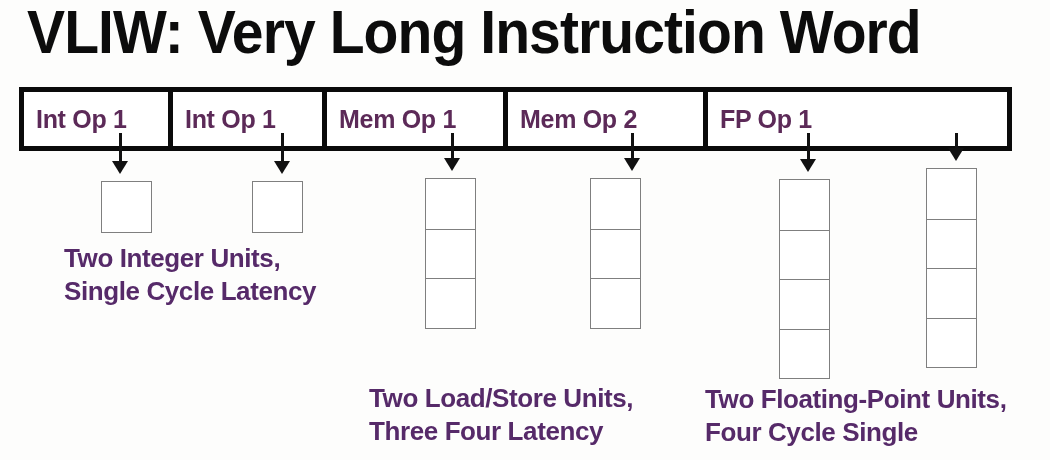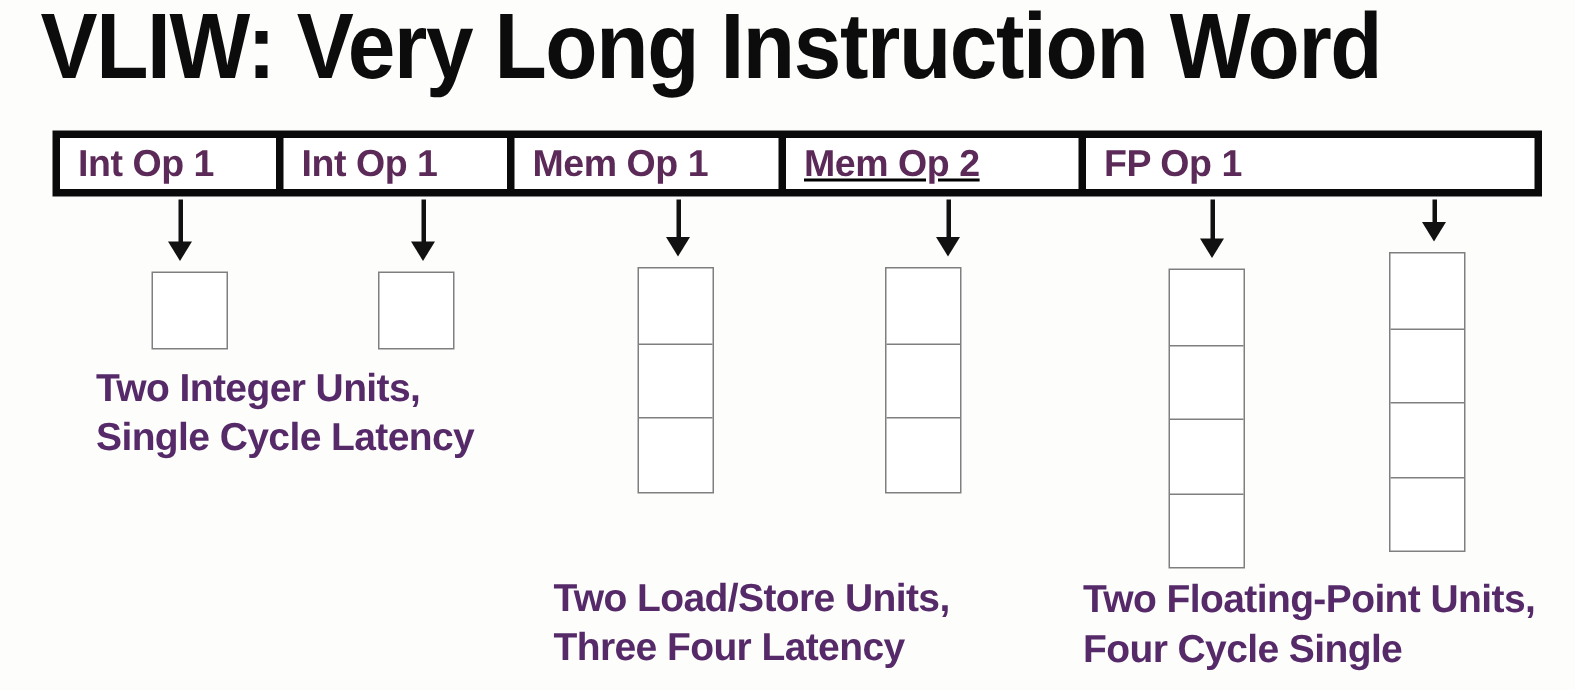--- a/index.html
+++ b/index.html
@@ -78,31 +78,31 @@
     color: var(--caption, #562a69);
     white-space: nowrap;
   }
 </style>
 </head>
 <body>
 
 <div class="stage">
   <h1 class="title">VLIW: Very Long Instruction Word</h1>
 
-  <div class="iw-row" id="iw-row" style="left: 35px; top: 87px; width: 993px; height: 44px; text-align: right;">
+  <div class="iw-row" id="iw-row" style="left: 19px; top: 87px; width: 993px; height: 64px; text-align: right;">
       <div class="iw-cell" style="width: 149px;">
         <span>Int Op 1</span>
       </div>
       <div class="iw-cell" style="width: 154px;">
         <span>Int Op 1</span>
       </div>
       <div class="iw-cell" style="width: 181px;">
         <span>Mem Op 1</span>
       </div>
-      <div class="iw-cell" style="width: 200px; text-decoration: underline;">
+      <div class="iw-cell" style="width: 200px;">
         <span>Mem Op 2</span>
       </div>
       <div class="iw-cell" style="width: 146px;">
         <span>FP Op 1</span>
       </div>
     </div>
 
   <div id="units-layer">
       <div class="arrow-stem" style="left: 118.5px; top: 133px; height: 30px;"></div>
       <div class="arrow-head" style="left: 112px; top: 161px;"></div>
@@ -147,17 +147,17 @@
     </div>
 
   <div class="caption" style="left: 64px; top: 242px;">
     <span>Two Integer Units,</span><br>
     <span>Single Cycle Latency</span>
   </div>
   <div class="caption" style="left: 369px; top: 336px; margin-top: 46px;">
     <span>Two Load/Store Units,</span><br>
     <span>Three Four Latency</span>
   </div>
-  <div class="caption" style="left: 705px; top: 383px; margin-left: 17px;">
+  <div class="caption" style="left: 705px; top: 383px;">
     <span>Two Floating-Point Units,</span><br>
     <span>Four Cycle Single</span>
   </div>
 </div>
 
 </body></html>

